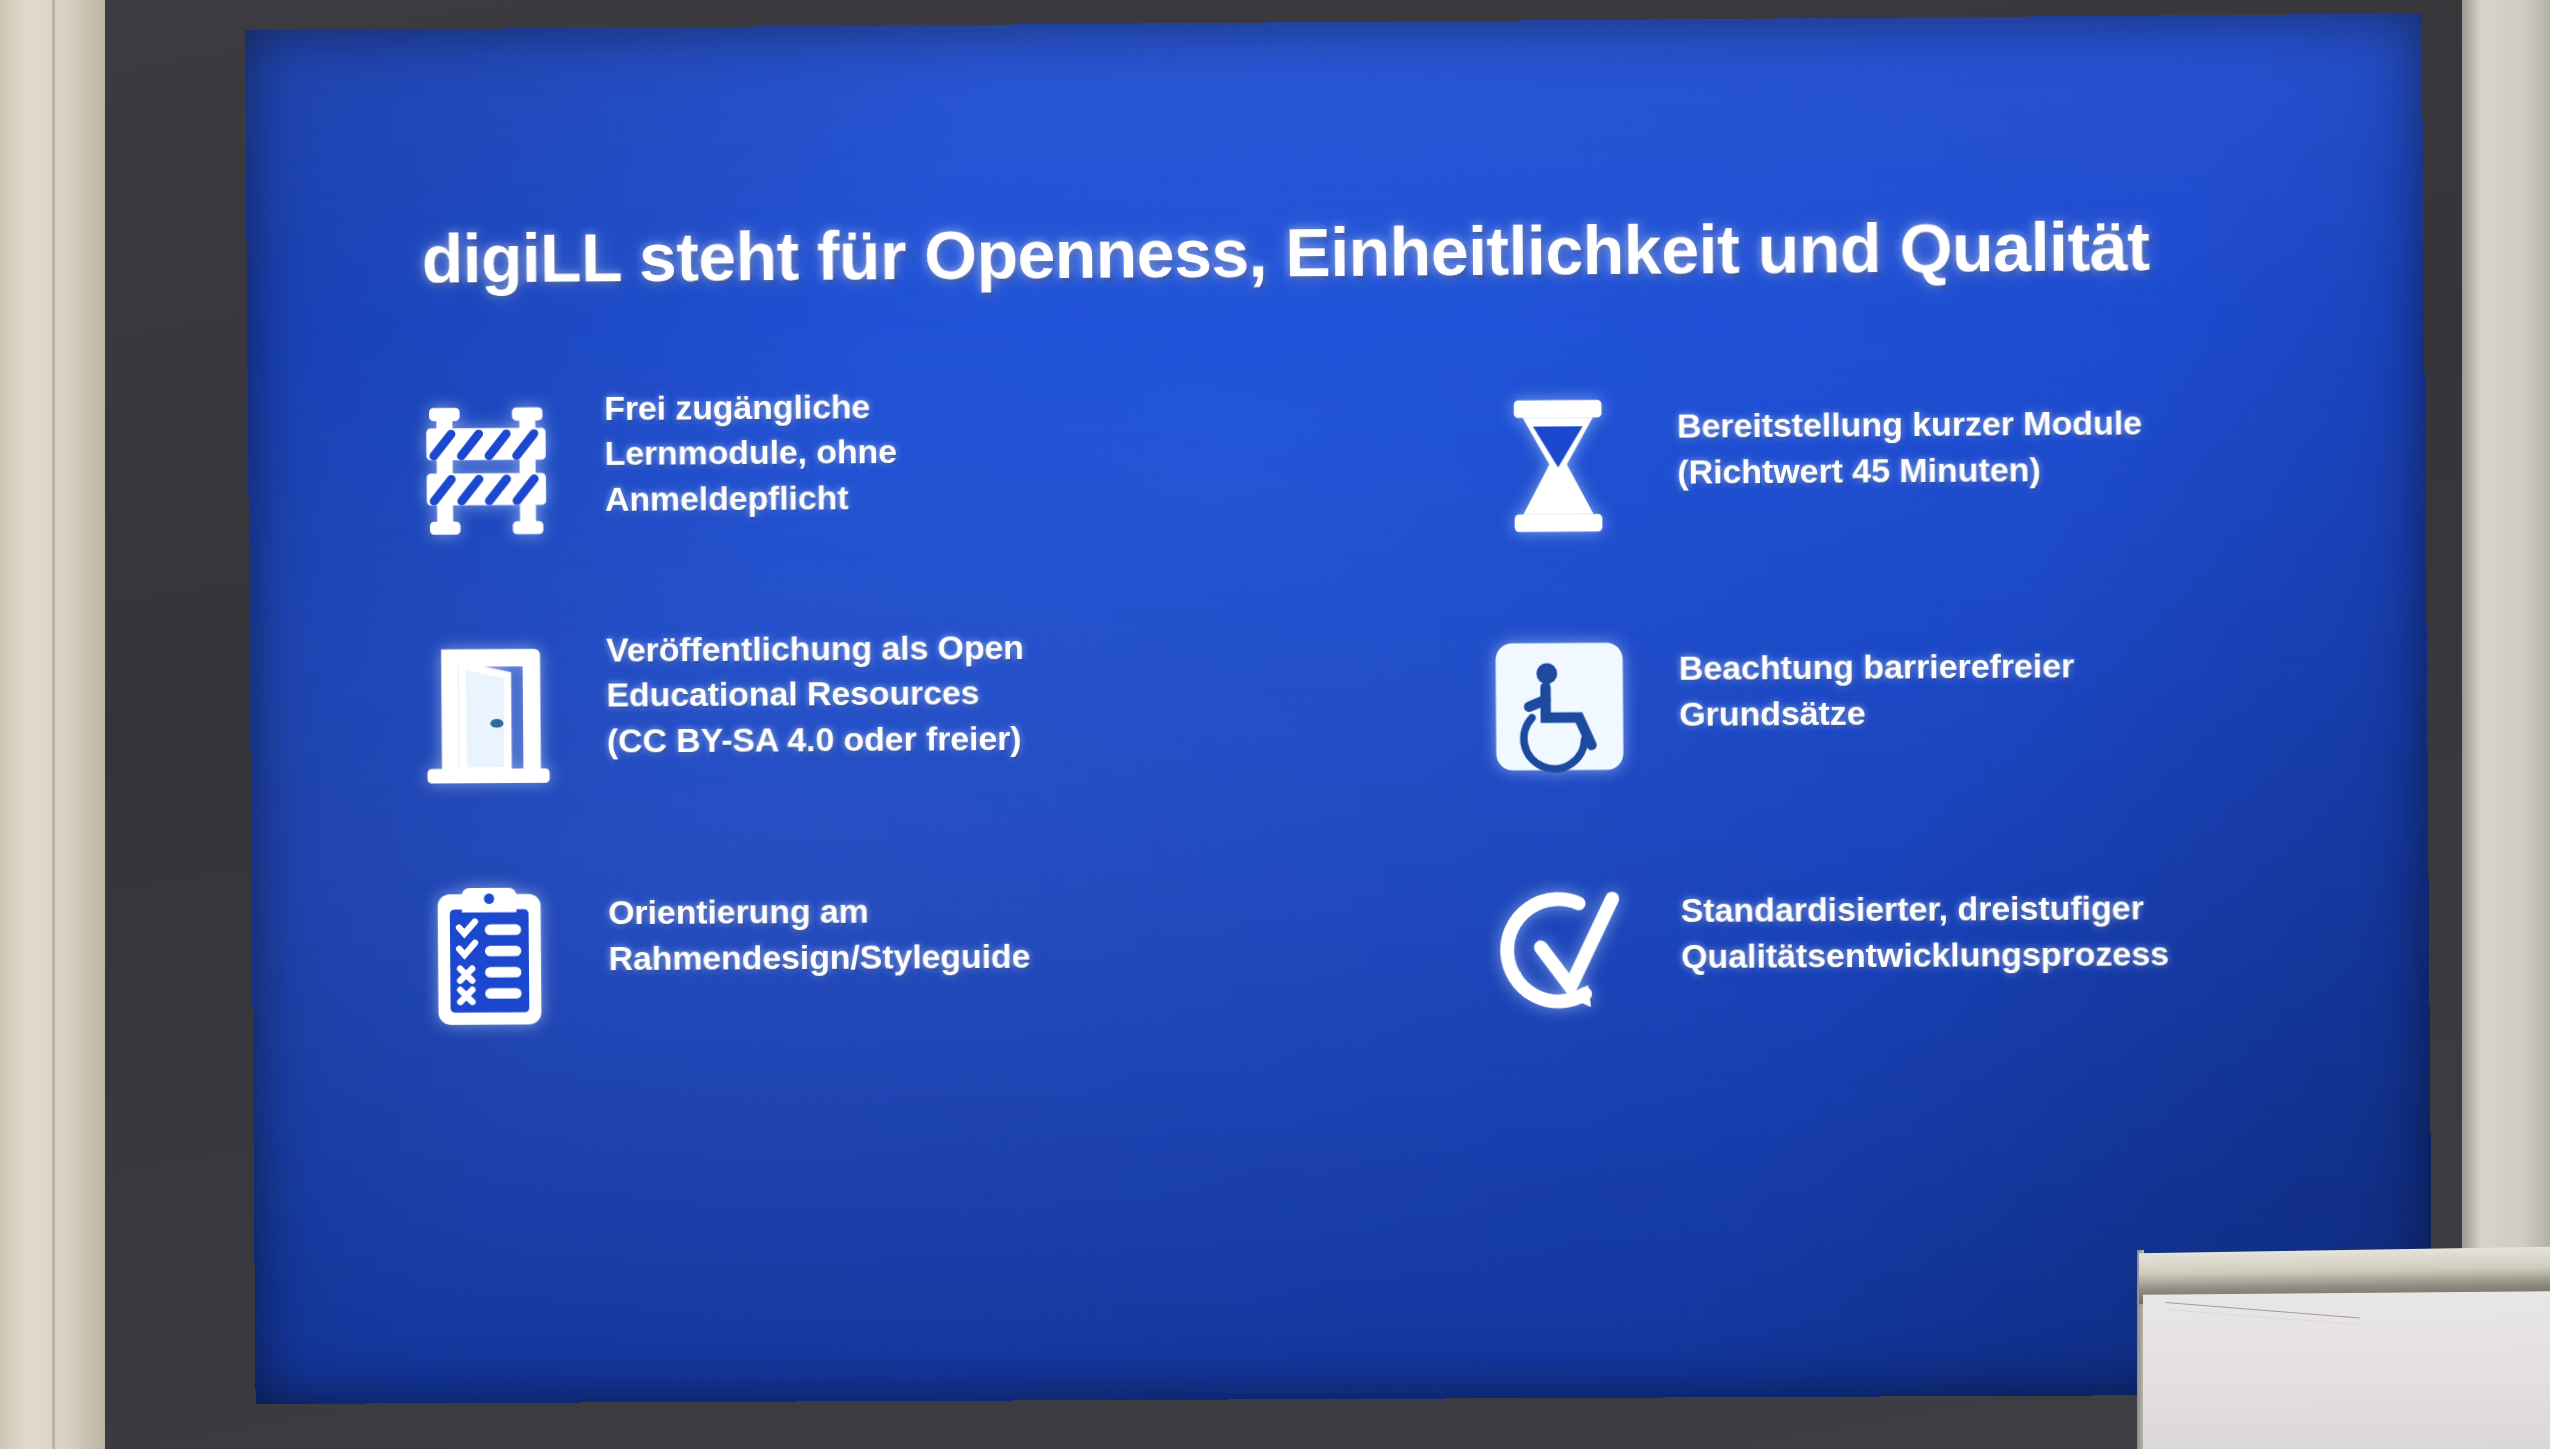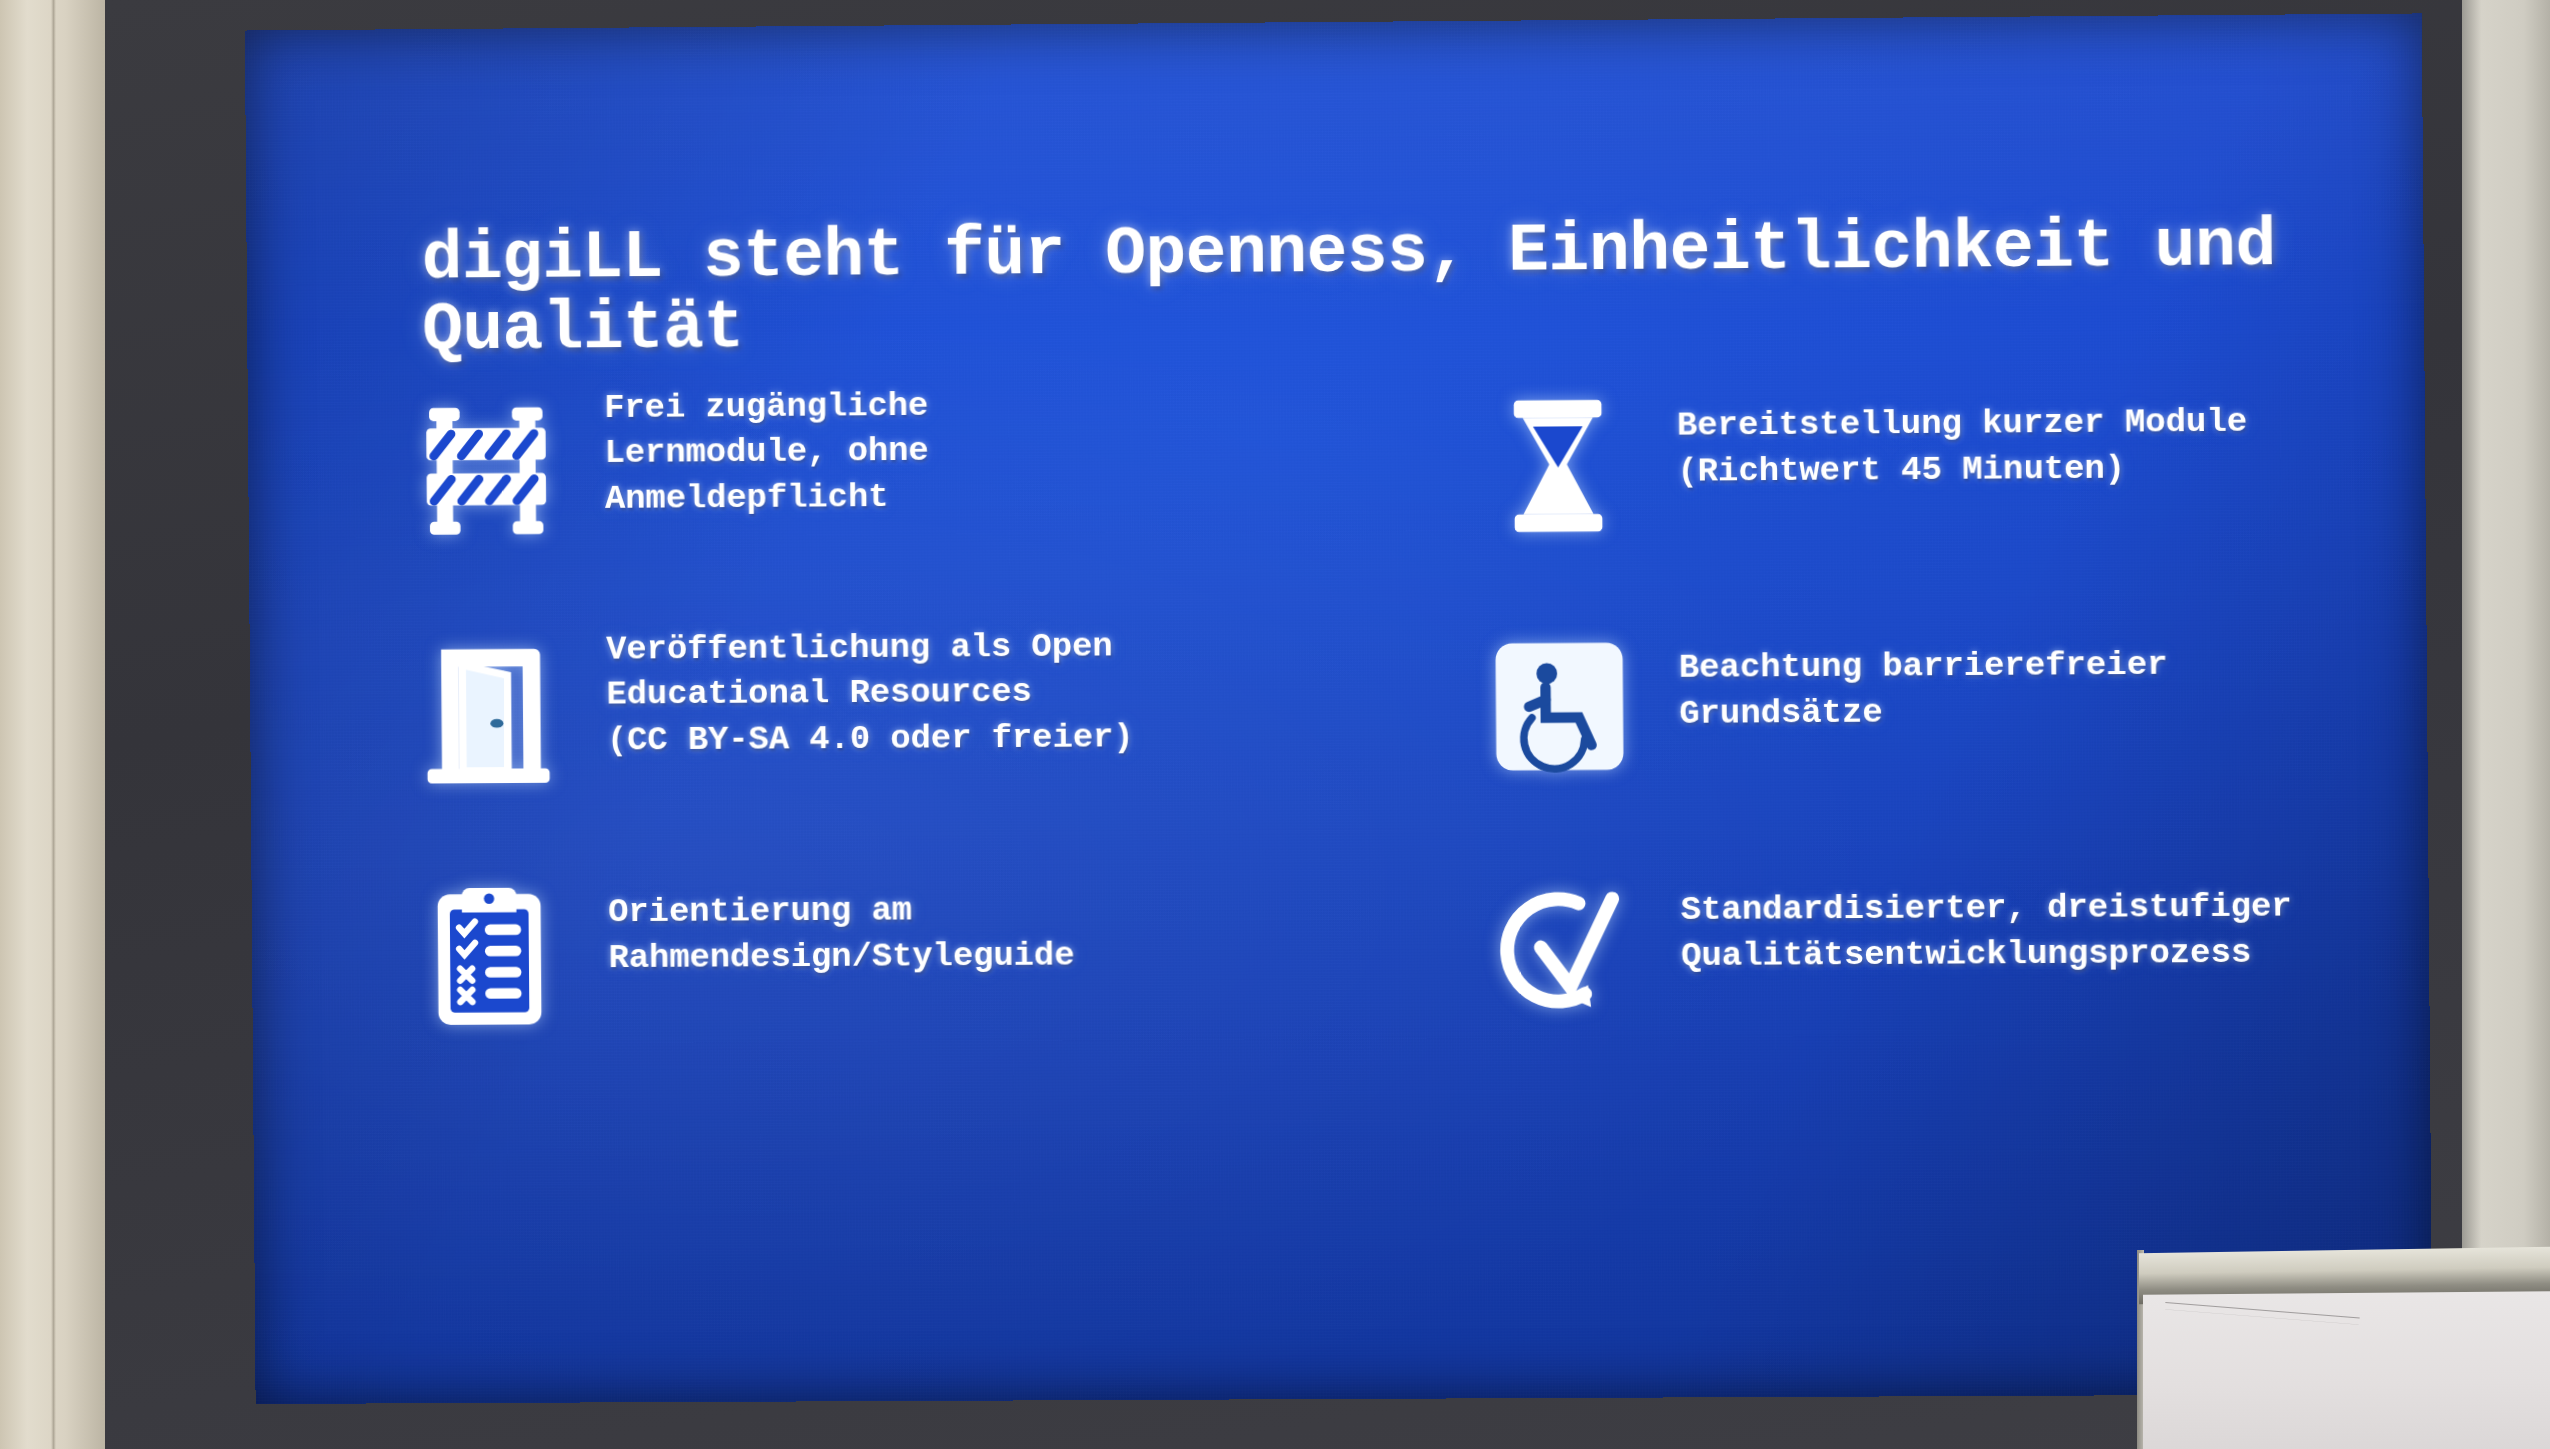--- a/index.html
+++ b/index.html
@@ -12,21 +12,20 @@
     font-family: "Liberation Sans", sans-serif;
   }
 
   
   #scene {
     position: relative;
     width: 2550px;
     height: 1449px;
     background: #33333a;
     overflow: hidden;
-    font-family: Liberation Mono, monospace;
   }
 
   
   .wall-left {
     position: absolute;
     left: 0; top: 0;
     width: 105px; height: 1449px;
     background: linear-gradient(90deg,#cdc5b2 0%,#e2dccd 26%,#d9d2c2 62%,#bcb5a4 100%);
   }
   .wall-left::after{

